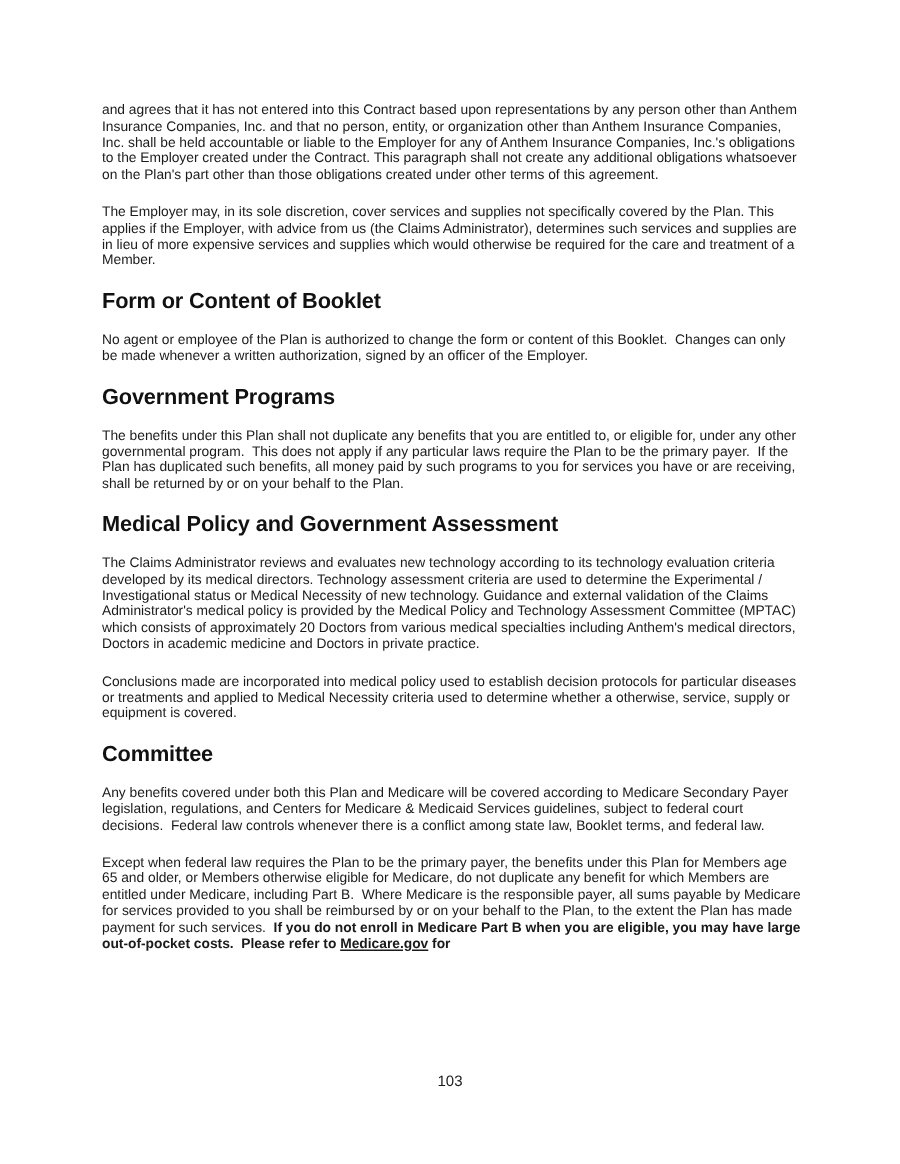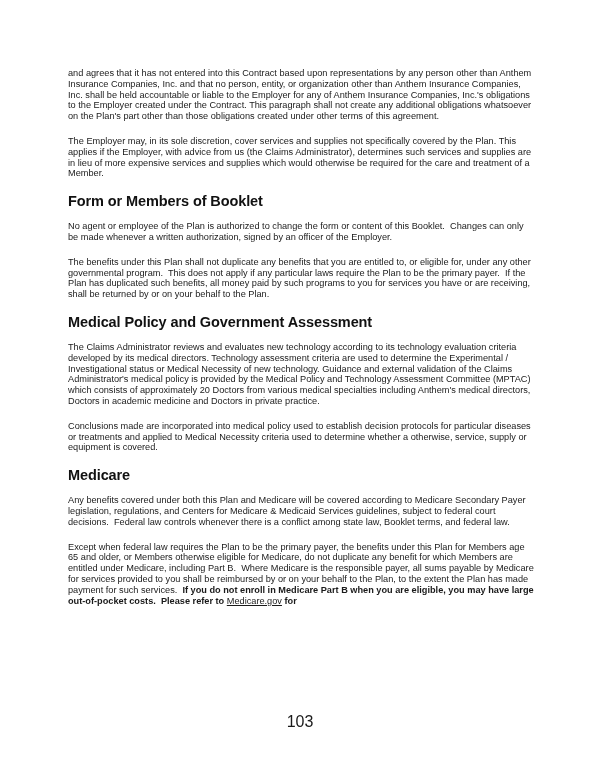--- a/index.html
+++ b/index.html
@@ -34,56 +34,57 @@
     font-size: 14.5px;
     line-height: 16px;
     font-weight: bold;
     letter-spacing: -0.1px;
     color: #111111;
   }
   .bold {
     font-weight: bold;
   }
   .link {
-    font-weight: normal;
+    font-weight: bold;
     text-decoration: underline;
     color: #1a1a1a;
     cursor: pointer;
   }
   .page-number {
     position: absolute;
     top: 716px;
     left: 0;
     width: 100%;
     text-align: center;
-    font-size: 16px;
+    font-size: 10px;
     line-height: 12px;
     color: #1a1a1a;
   }
 </style>
 </head>
 <body>
 
 <div class="page">
   <div class="content">
 
     <p>and agrees that it has not entered into this Contract based upon representations by any person other than Anthem Insurance Companies, Inc. and that no person, entity, or organization other than Anthem Insurance Companies, Inc. shall be held accountable or liable to the Employer for any of Anthem Insurance Companies, Inc.'s obligations to the Employer created under the Contract. This paragraph shall not create any additional obligations whatsoever on the Plan's part other than those obligations created under other terms of this agreement.</p>
 
     <p>The Employer may, in its sole discretion, cover services and supplies not specifically covered by the Plan. This applies if the Employer, with advice from us (the Claims Administrator), determines such services and supplies are in lieu of more expensive services and supplies which would otherwise be required for the care and treatment of a Member.</p>
 
-    <h2>Form or Members of Booklet</h2>
+    <h2>Form or Content of Booklet</h2>
     <p>No agent or employee of the Plan is authorized to change the form or content of this Booklet.  Changes can only be made whenever a written authorization, signed by an officer of the Employer.</p>
 
+    <h2>Government Programs</h2>
     <p>The benefits under this Plan shall not duplicate any benefits that you are entitled to, or eligible for, under any other governmental program.  This does not apply if any particular laws require the Plan to be the primary payer.  If the Plan has duplicated such benefits, all money paid by such programs to you for services you have or are receiving, shall be returned by or on your behalf to the Plan.</p>
 
     <h2>Medical Policy and Government Assessment</h2>
     <p>The Claims Administrator reviews and evaluates new technology according to its technology evaluation criteria developed by its medical directors. Technology assessment criteria are used to determine the Experimental / Investigational status or Medical Necessity of new technology. Guidance and external validation of the Claims Administrator's medical policy is provided by the Medical Policy and Technology Assessment Committee (MPTAC) which consists of approximately 20 Doctors from various medical specialties including Anthem's medical directors, Doctors in academic medicine and Doctors in private practice.</p>
     <p>Conclusions made are incorporated into medical policy used to establish decision protocols for particular diseases or treatments and applied to Medical Necessity criteria used to determine whether a otherwise, service, supply or equipment is covered.</p>
 
-    <h2>Medicare</h2>
+    <h2>Committee</h2>
     <p>Any benefits covered under both this Plan and Medicare will be covered according to Medicare Secondary Payer legislation, regulations, and Centers for Medicare &amp; Medicaid Services guidelines, subject to federal court decisions.  Federal law controls whenever there is a conflict among state law, Booklet terms, and federal law.</p>
 
     <p><span>Except when federal law requires the Plan to be the primary payer, the benefits under this Plan for Members age 65 and older, or Members otherwise eligible for Medicare, do not duplicate any benefit for which Members are entitled under Medicare, including Part B.  Where Medicare is the responsible payer, all sums payable by Medicare for services provided to you shall be reimbursed by or on your behalf to the Plan, to the extent the Plan has made payment for such services.  </span><span class="bold">If you do not enroll in Medicare Part B when you are eligible, you may have large out-of-pocket costs.  Please refer to </span><span class="link">Medicare.gov</span><span class="bold"> for</span></p>
 
   </div>
 
   <div class="page-number">103</div>
 </div>
 
 </body></html>

